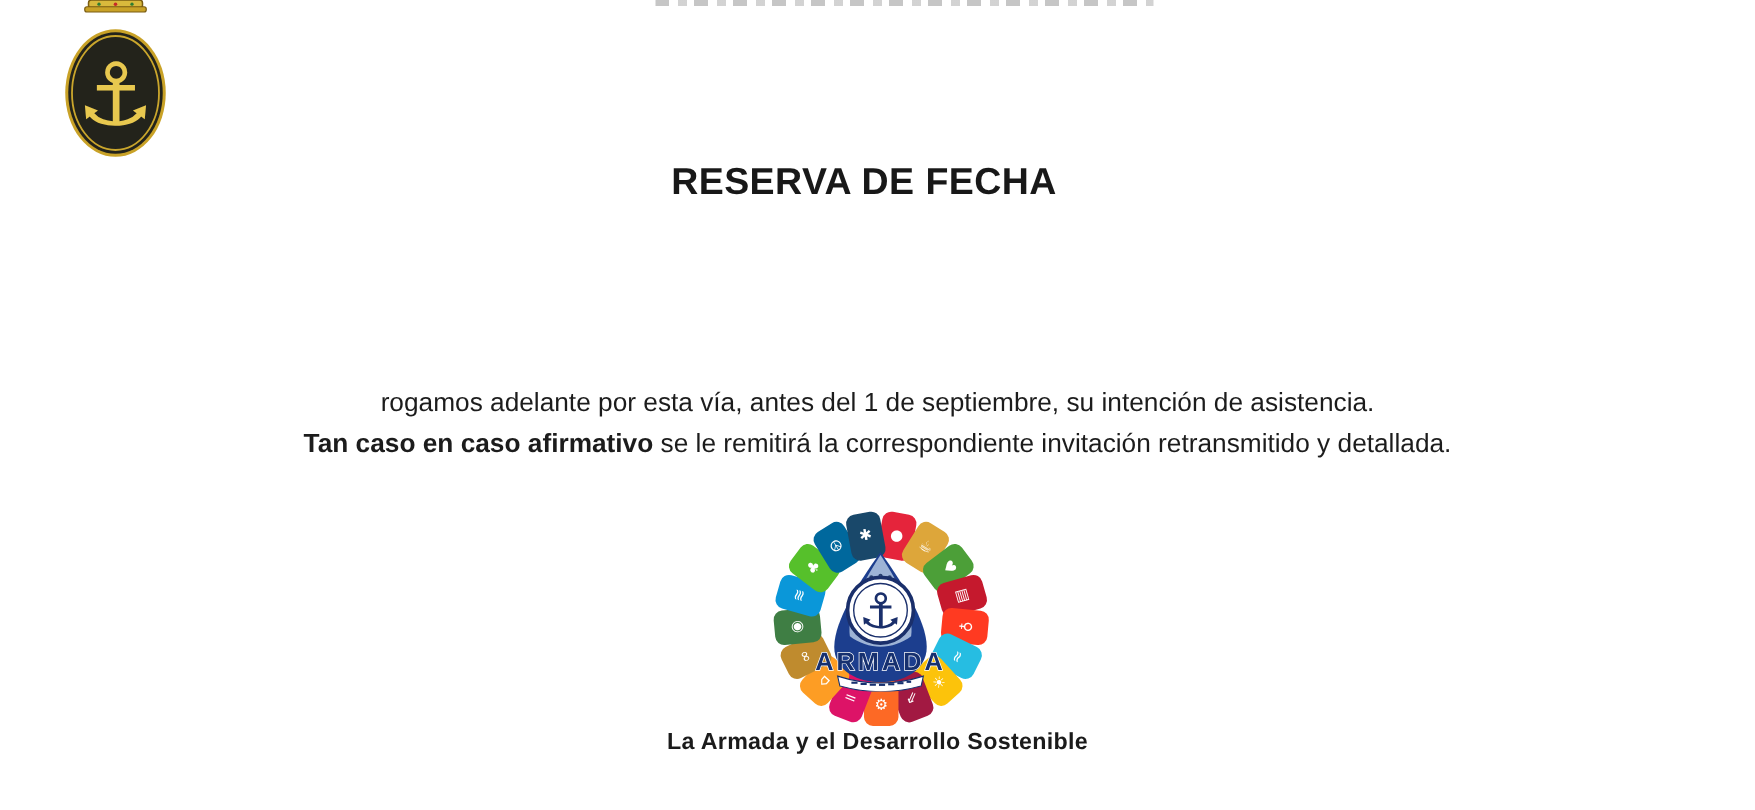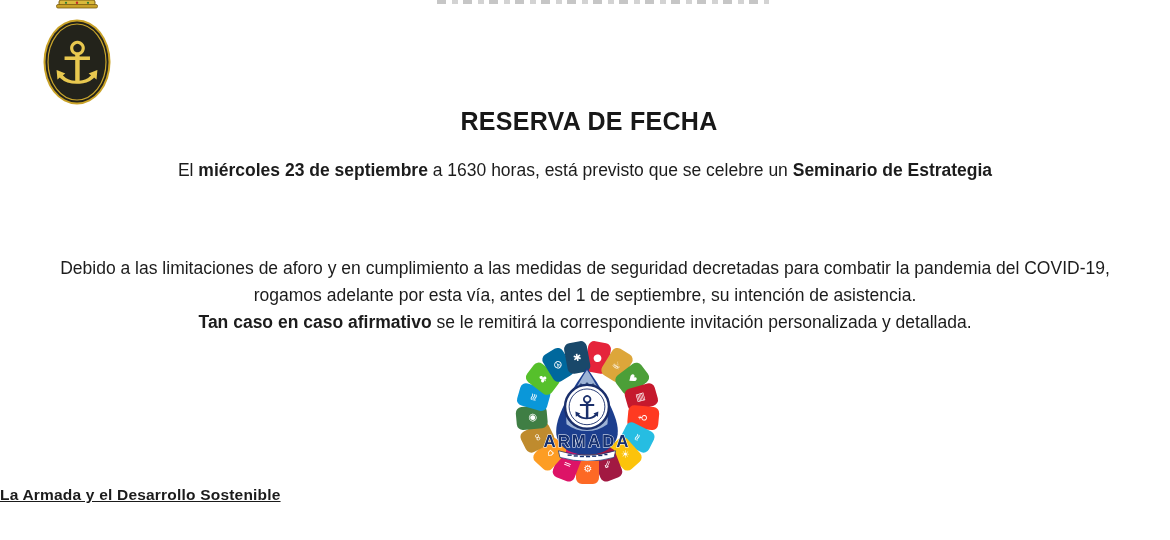--- a/index.html
+++ b/index.html
@@ -8,21 +8,21 @@
     overflow:hidden;
     font-family:"Liberation Sans",sans-serif;color:#1c1c1c;
   }
   
   .cropped-top{
     position:absolute;left:437px;top:0;width:332px;height:4px;opacity:.75;
     background:repeating-linear-gradient(90deg,#b3b3b3 0 9px,transparent 9px 15px,#c4c4c4 15px 21px,transparent 21px 26px);
   }
   .badge{position:absolute;left:42px;top:0;width:70px;height:106px;}
   h1.title{
-    position:absolute;left:13px;top:107px;width:1152px;margin:0;
+    position:absolute;left:0;top:107px;width:1152px;margin:0;
     text-align:center;font-size:25px;font-weight:700;letter-spacing:.3px;color:#181818;
   }
   .para{
     position:absolute;left:20px;width:1130px;text-align:center;
     font-size:17.5px;line-height:27px;color:#1c1c1c;
   }
   .para .b{font-weight:700;}
   #para-0{top:157px;}
   #para-1{top:255px;}
   .wheel{position:absolute;left:512px;top:339px;width:150px;height:146px;}
@@ -34,22 +34,22 @@
   }
   .sdg-icon{
     color:#ffffff;font-size:10px;line-height:1;
     font-family:"DejaVu Sans",sans-serif;
   }
   .center-svg{
     position:absolute;left:50%;top:50%;width:92px;height:96px;
     transform:translate(-50%,-49%);z-index:2;
   }
   .caption{
-    position:absolute;left:0;top:486px;width:1170px;text-align:left;
-    font-size:15.5px;font-weight:700;color:#1b1b1b;letter-spacing:.2px;text-decoration:underline;
+    position:absolute;left:0;top:486px;width:1170px;text-align:center;
+    font-size:15.5px;font-weight:700;color:#1b1b1b;letter-spacing:.2px;
   }
   .glyph{font-family:"DejaVu Sans",sans-serif;}
 </style>
 </head>
 <body>
 
 <div class="cropped-top"></div>
 
 <svg class="badge" viewBox="0 0 70 106">
   <g>
@@ -63,26 +63,24 @@
     <ellipse cx="35" cy="62" rx="33.5" ry="42.5" fill="#c9a227"></ellipse>
     <ellipse cx="35" cy="62" rx="31.5" ry="40.5" fill="#23231b"></ellipse>
     <ellipse cx="35" cy="62" rx="29" ry="38" fill="none" stroke="#caa62c" stroke-width="1.2"></ellipse>
     <text class="glyph" x="35" y="83" text-anchor="middle" font-size="58" fill="#e8c84f" font-family="DejaVu Sans, sans-serif">⚓</text>
   </g>
 </svg>
 
 <h1 class="title">RESERVA DE FECHA</h1>
 
 <div class="para" id="para-0">
-    <div><span>El </span><span class="b">miércoles 23 de septiembre</span><span> a 1630 horas, está previsto que se celebre un </span><span class="b">Seminario de Estrategia</span></div>
   </div>
 <div class="para" id="para-1">
-    <div><span>Debido a las limitaciones de aforo y en cumplimiento a las medidas de seguridad decretadas para combatir la pandemia del COVID-19,</span></div>
     <div><span>rogamos adelante por esta vía, antes del 1 de septiembre, su intención de asistencia.</span></div>
-    <div><span class="b">Tan caso en caso afirmativo</span><span> se le remitirá la correspondiente invitación personalizada y detallada.</span></div>
+    <div><span class="b">Tan caso en caso afirmativo</span><span> se le remitirá la correspondiente invitación retransmitido y detallada.</span></div>
   </div>
 
 <div class="wheel">
   <div class="ring">
       <div class="sdg-tile" style="transform: rotate(10.6deg) translateY(-56px); background: rgb(229, 36, 59);">
         <span class="sdg-icon">●</span>
       </div>
       <div class="sdg-tile" style="transform: rotate(31.7765deg) translateY(-56px); background: rgb(221, 166, 58);">
         <span class="sdg-icon">☕</span>
       </div>

